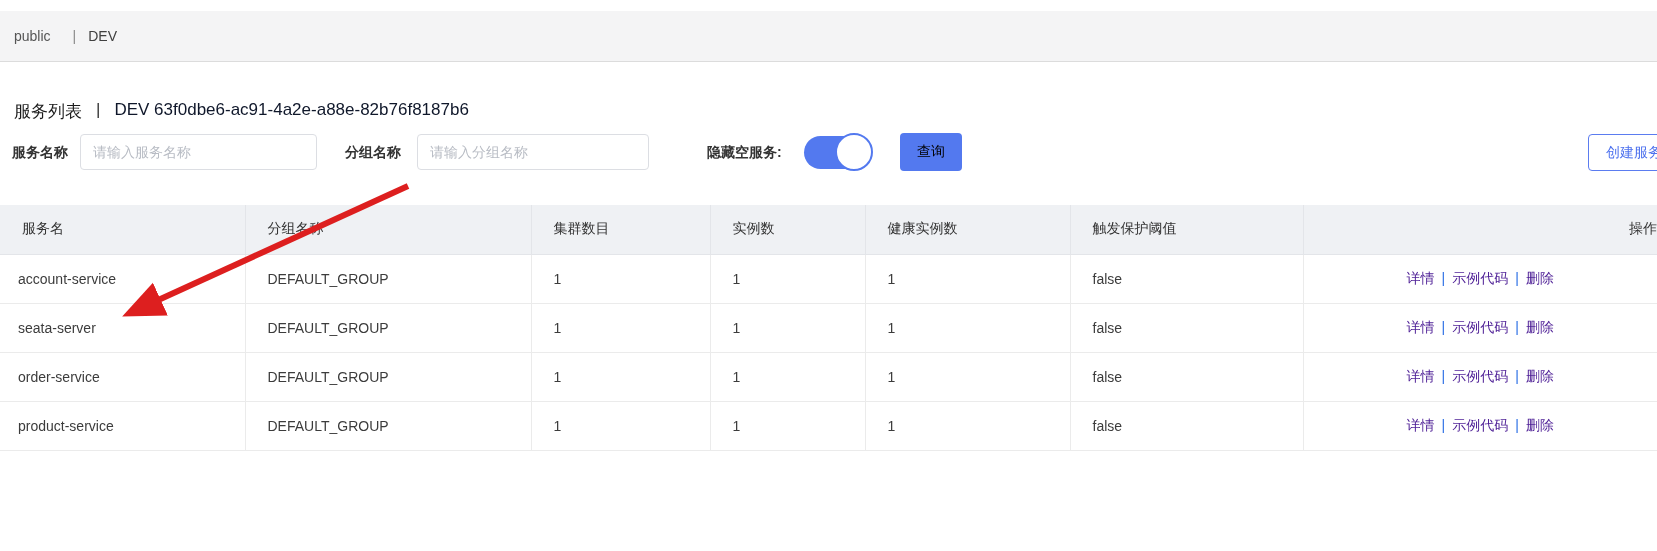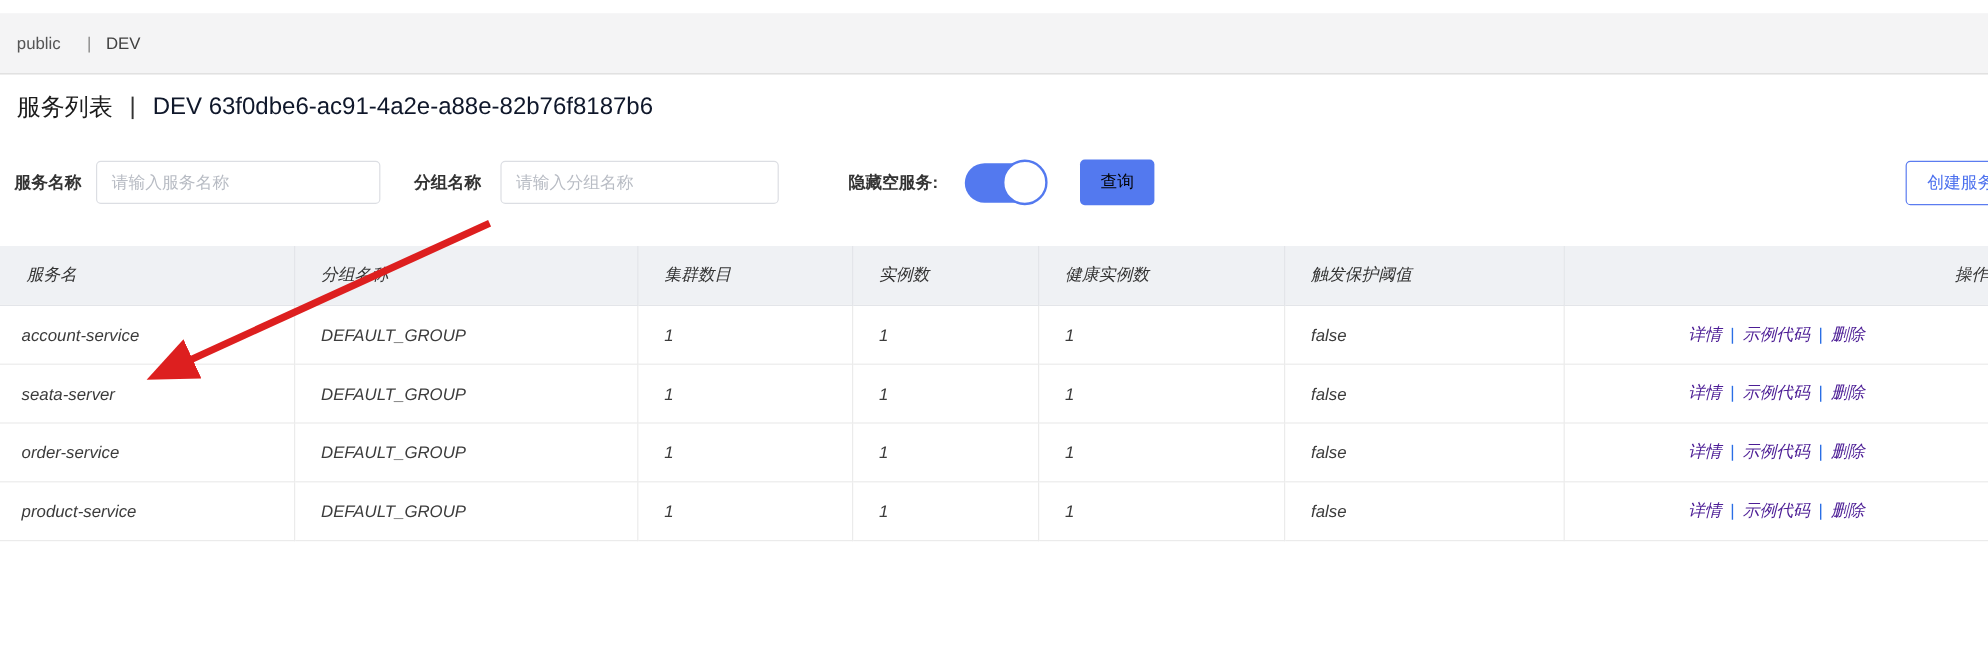--- a/index.html
+++ b/index.html
@@ -13,22 +13,22 @@
     position:absolute; left:0; top:11px; width:1657px; height:51px;
     background:#f4f4f5; border-bottom:1px solid #dcdcdc;
     display:flex; align-items:center; padding-left:14px;
     font-size:14px; color:#555;
   }
   .ns-item { color:#555; cursor:pointer; }
   .ns-sep { color:#888; margin:0 12px 0 22px; }
   .ns-item.active { color:#404040; }
   
   .page-title {
-    position:absolute; left:14px; top:76px; font-size:20px; color:#1b1b1b;
-    display:flex; align-items:center; white-space:nowrap;
+    position:absolute; left:14px; top:100px; font-size:17px; color:#1b1b1b;
+    display:flex; align-items:flex-start; white-space:nowrap;
   }
   .title-sep { margin:0 14px; color:#333; }
   .title-sub { color:#0f172a; }
   
   .filter-row { position:absolute; left:12px; top:133px; width:1657px; height:38px; }
   .f-label {
     position:absolute; top:0; height:38px; line-height:38px;
     font-size:14px; font-weight:bold; color:#333; white-space:nowrap;
   }
   .f-input {
@@ -56,21 +56,21 @@
     font-size:14px; cursor:pointer; font-family:Liberation Serif, serif;
   }
   .btn-create {
     position:absolute; left:1576px; top:1px; width:92px; height:37px;
     background:#fff; color:#4d71ee; border:1px solid #5b7cf0; border-radius:4px;
     font-size:14px; cursor:pointer; font-family:inherit;
   }
   
   .svc-table {
     position:absolute; left:0; top:205px; width:1657px;
-    border-collapse:collapse; table-layout:fixed; font-size:14px; color:#333;font-style:italic;
+    border-collapse:collapse; table-layout:fixed; font-size:14px; color:#333;
   }
   .svc-table th {
     height:49px; background:#eff1f4; font-weight:normal; text-align:left;
     padding-left:22px; border-right:1px solid #e3e5e9; border-bottom:1px solid #e3e5e9;
     color:#333;
   }
   .svc-table th:last-child { text-align:right; padding-left:0; border-right:none; }
   .svc-table td {
     height:49px; background:#fff; padding-left:22px;
     border-right:1px solid #ebebeb; border-bottom:1px solid #ebebeb;

